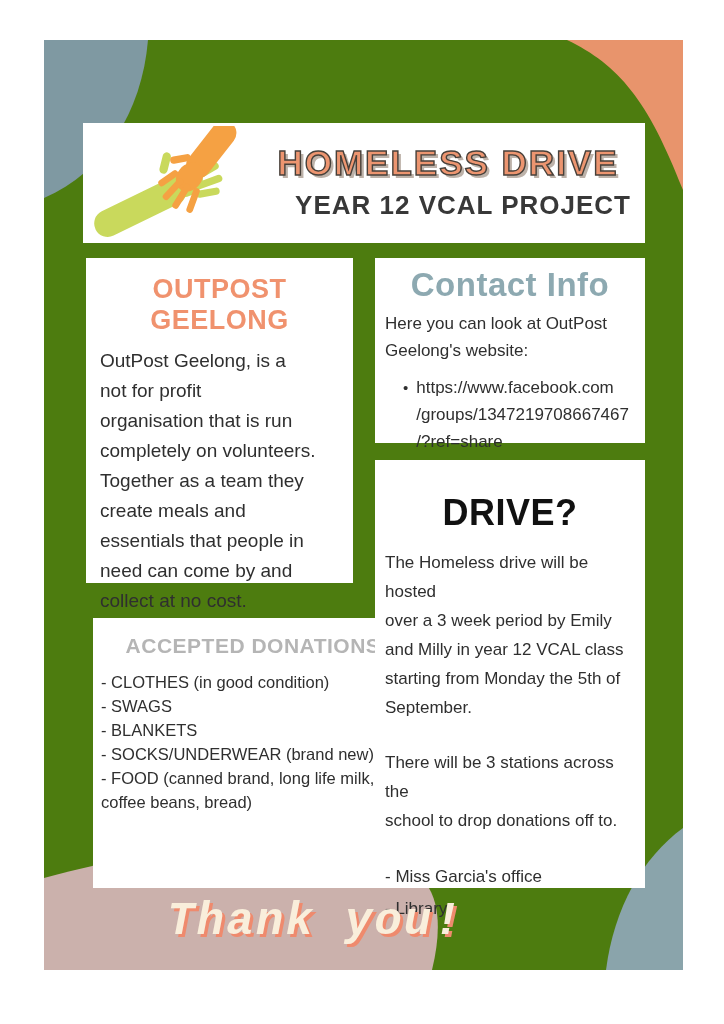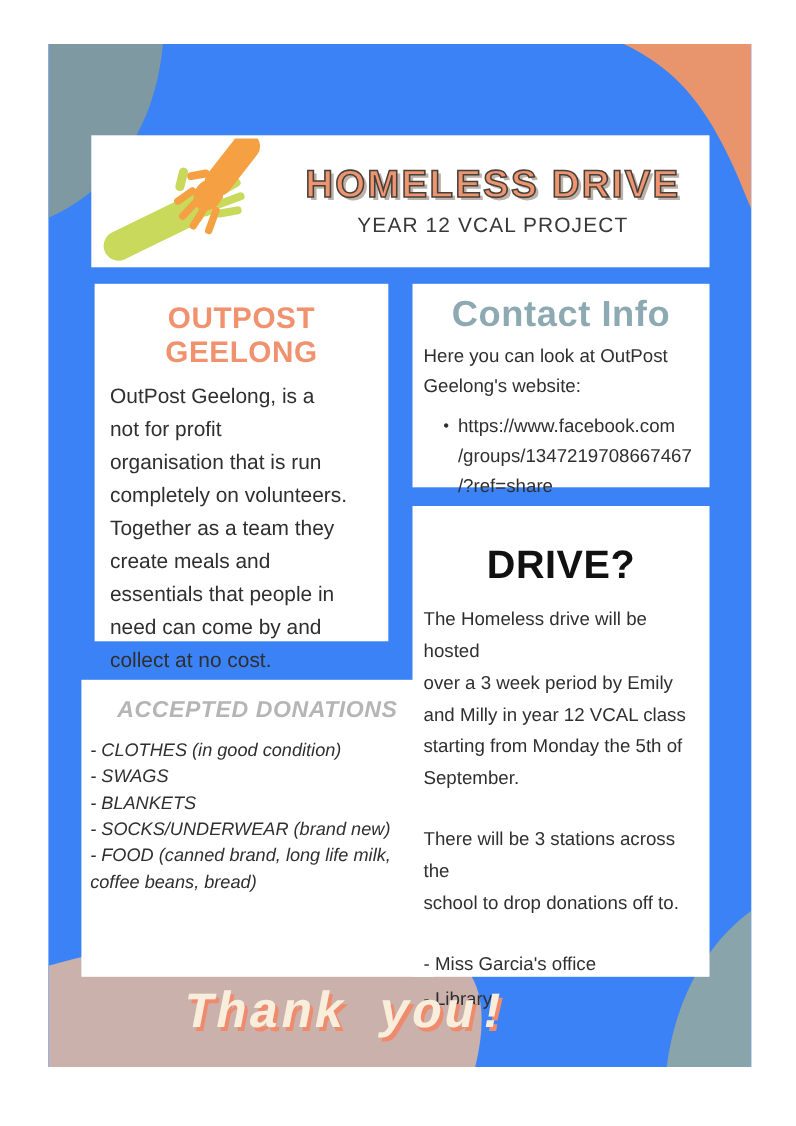--- a/index.html
+++ b/index.html
@@ -2,44 +2,44 @@
 <html><head>
 <meta charset="utf-8">
 <style>
   html,body{margin:0;padding:0;background:#ffffff;}
   .poster{
     position:relative;width:724px;height:1024px;background:#ffffff;
     font-family:"Liberation Sans",sans-serif;overflow:hidden;
   }
   .page{
     position:absolute;left:44px;top:40px;width:639px;height:930px;
-    background:#3b82f6;overflow:hidden;
+    background:#4d7c0f;overflow:hidden;
   }
   .blobs{position:absolute;left:0;top:0;width:639px;height:930px;}
   .box{position:absolute;background:#ffffff;}
   
   .header-box{left:39px;top:83px;width:562px;height:120px;display:flex;align-items:center;}
   .hands{flex:0 0 178px;margin-left:4px;}
   .header-text{flex:1;text-align:center;padding-right:14px;}
   .title{
     font-size:35px;font-weight:800;letter-spacing:2px;color:#ec9570;
     -webkit-text-stroke:1.4px #47403a;
     text-shadow:3px 3px 0 #bdb2a9;
     line-height:1;
   }
-  .subtitle{font-size:19px;font-weight:normal;letter-spacing:1px;color:#383838;margin-top:10px;}
+  .subtitle{font-size:26px;font-weight:bold;letter-spacing:1px;color:#383838;margin-top:10px;text-align:right;}
   
   .outpost-box{left:42px;top:218px;width:267px;height:325px;padding:0;box-sizing:border-box;}
   .section-heading{font-weight:800;text-align:center;}
   .outpost-heading{font-size:27px;color:#f0926e;margin-top:16px;letter-spacing:.5px;}
   .outpost-body{
     font-size:19px;line-height:30px;color:#2f2f2f;margin:10px 0 0 14px;
     white-space:pre-line;
   }
-  .donations-box{left:30px;top:578px;width:320px;height:270px;box-sizing:border-box;font-style:italic;}
+  .donations-box{left:49px;top:578px;width:320px;height:270px;box-sizing:border-box;}
   .donations-heading{font-size:21px;color:#b5b5b5;margin-top:16px;letter-spacing:.5px;}
   .donations-list{margin:12px 6px 0 8px;font-size:16.5px;line-height:24px;color:#2f2f2f;}
   .donation-item{white-space:pre-line;}
   
   .contact-box{left:331px;top:218px;width:270px;height:185px;box-sizing:border-box;}
   .contact-heading{font-size:33px;color:#8da9b1;margin-top:8px;letter-spacing:.5px;}
   .contact-intro{font-size:17px;line-height:27px;color:#2f2f2f;margin:6px 0 0 10px;white-space:pre-line;}
   .contact-bullet{display:flex;margin:10px 0 0 28px;font-size:17px;line-height:27px;color:#2f2f2f;}
   .bullet-dot{margin-right:8px;font-size:15px;}
   .contact-link{white-space:pre-line;word-break:break-all;}

